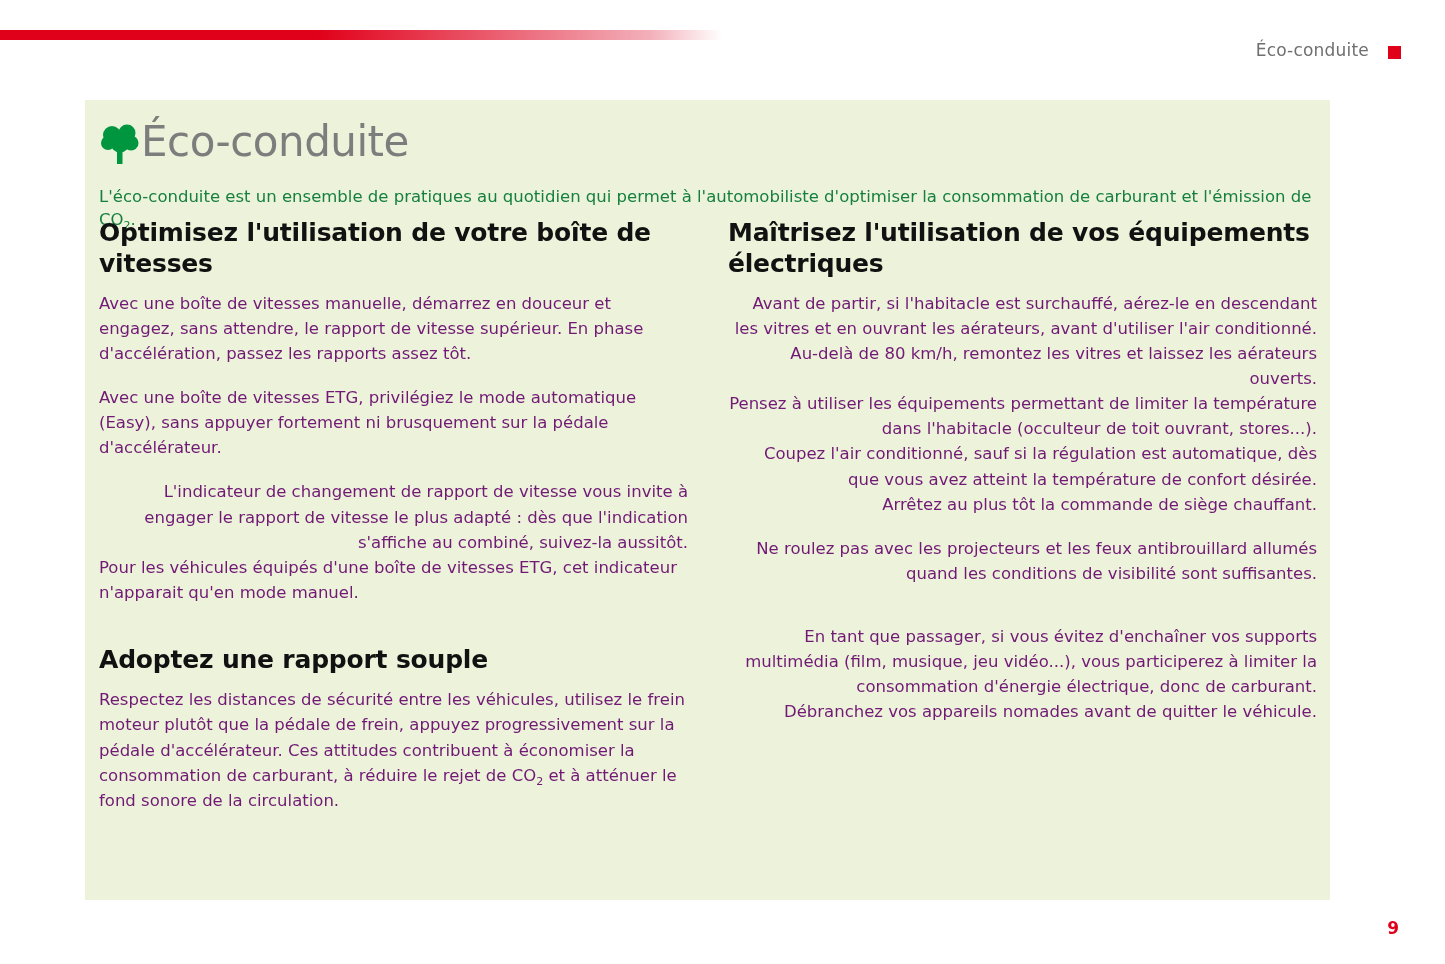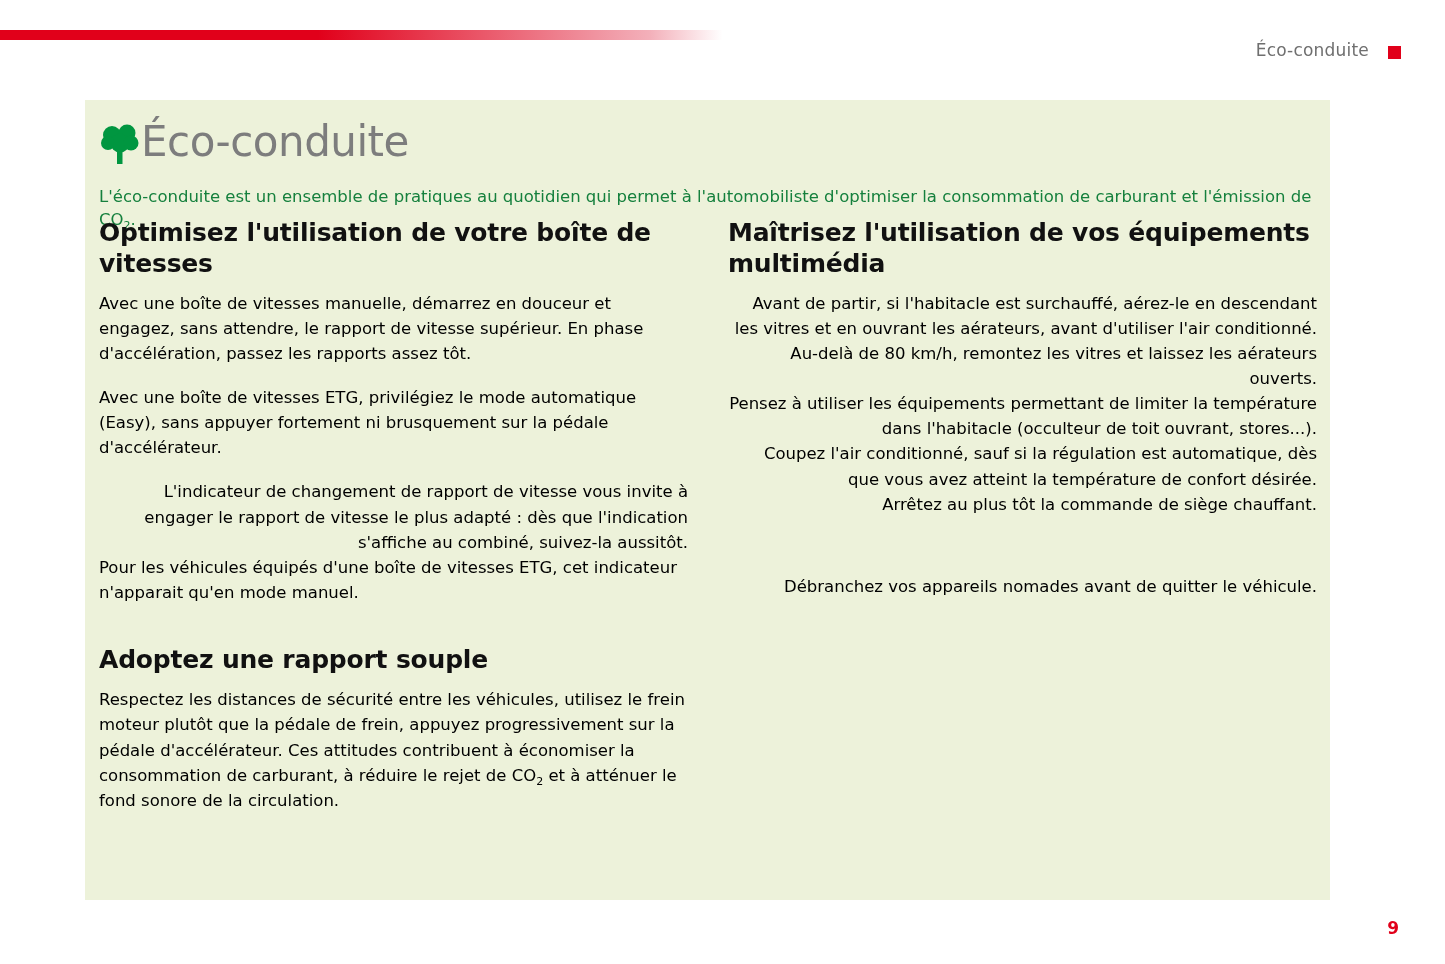--- a/index.html
+++ b/index.html
@@ -121,21 +121,21 @@
     color: #111111;
     margin: 0 0 12px 0;
     line-height: 1.22;
     letter-spacing: -0.2px;
   }
   h2.section-title.second {
     margin-top: 40px;
   }
   p.body {
     font-size: 16.5px;
-    color: #000000;
+    color: #701a75;
     line-height: 1.52;
     margin: 0 0 19px 0;
   }
   p.body.tight {
     margin-bottom: 0;
     text-align: right;
   }
   p.body sub {
     font-size: 11px;
     vertical-align: baseline;
@@ -191,28 +191,30 @@
       <p class="body tight">L'indicateur de changement de rapport de vitesse vous invite à engager le rapport de vitesse le plus adapté : dès que l'indication s'affiche au combiné, suivez-la aussitôt.</p>
       <p class="body">Pour les véhicules équipés d'une boîte de vitesses ETG, cet indicateur n'apparait qu'en mode manuel.</p>
 
       <h2 class="section-title second">Adoptez une rapport souple</h2>
       <p class="body">
         <span>Respectez les distances de sécurité entre les véhicules, utilisez le frein moteur plutôt que la pédale de frein, appuyez progressivement sur la pédale d'accélérateur. Ces attitudes contribuent à économiser la consommation de carburant, à réduire le rejet de CO</span><sub>2</sub><span> et à atténuer le fond sonore de la circulation.</span>
       </p>
     </div>
 
     <div class="col col-right">
-      <h2 class="section-title">Maîtrisez l'utilisation de vos équipements multimédia</h2>
+      <h2 class="section-title">Maîtrisez l'utilisation de vos équipements électriques</h2>
       <p class="body tight">Avant de partir, si l'habitacle est surchauffé, aérez-le en descendant les vitres et en ouvrant les aérateurs, avant d'utiliser l'air conditionné.</p>
       <p class="body tight">Au-delà de 80 km/h, remontez les vitres et laissez les aérateurs ouverts.</p>
       <p class="body tight">Pensez à utiliser les équipements permettant de limiter la température dans l'habitacle (occulteur de toit ouvrant, stores...).</p>
       <p class="body tight">Coupez l'air conditionné, sauf si la régulation est automatique, dès que vous avez atteint la température de confort désirée.</p>
       <p class="body tight">Arrêtez au plus tôt la commande de siège chauffant.</p>
       <div class="gap-block"></div>
+      <p class="body tight">Ne roulez pas avec les projecteurs et les feux antibrouillard allumés quand les conditions de visibilité sont suffisantes.</p>
       <div class="gap-block"></div>
       <div class="gap-block"></div>
+      <p class="body tight">En tant que passager, si vous évitez d'enchaîner vos supports multimédia (film, musique, jeu vidéo...), vous participerez à limiter la consommation d'énergie électrique, donc de carburant.</p>
       <p class="body tight">Débranchez vos appareils nomades avant de quitter le véhicule.</p>
     </div>
 
   </div>
 </div>
 
 <div class="page-number">9</div>
 
 </body></html>

